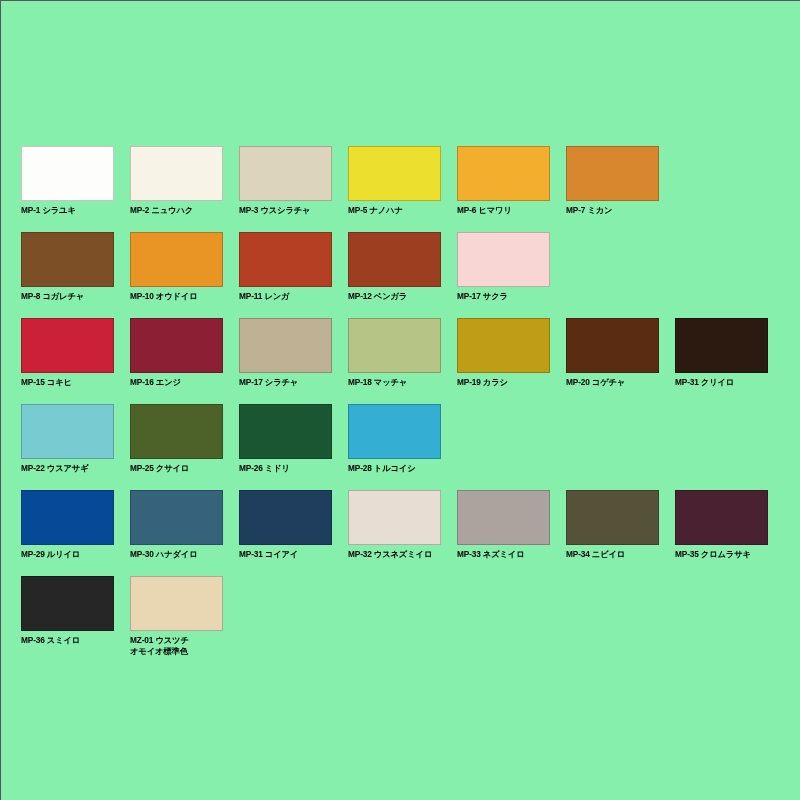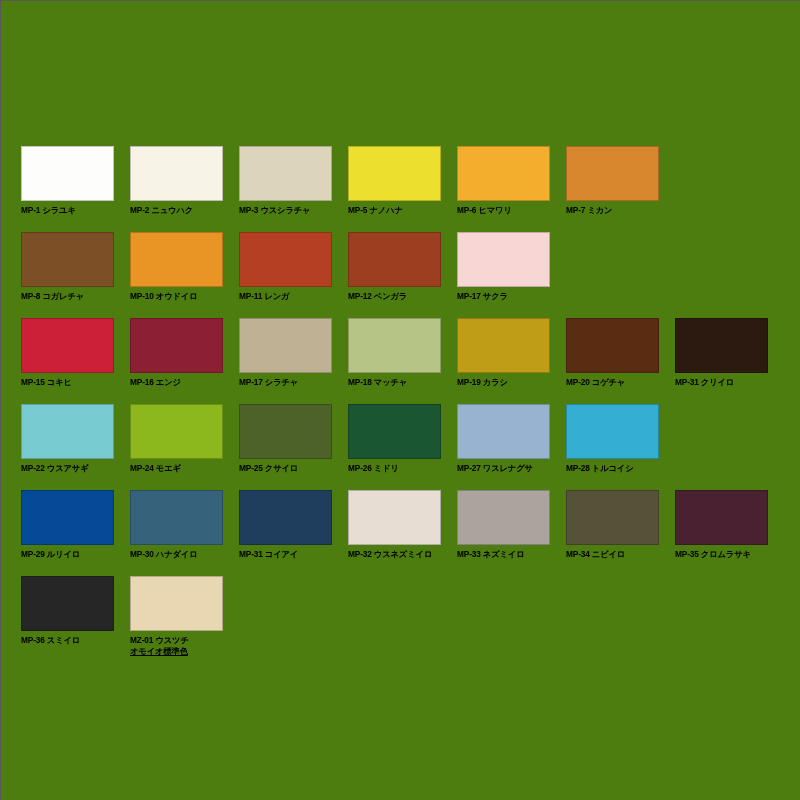--- a/index.html
+++ b/index.html
@@ -17,21 +17,21 @@
   }
   #page {
     position: absolute;
     left: 0;
     top: 0;
     width: 800px;
     height: 800px;
     box-sizing: border-box;
     border-top: 1px solid #58585b;
     border-left: 1px solid #58585b;
-    background: #4d7c0f;
+    background: #86efac;
   }
   #swatch-grid {
     position: absolute;
     left: 20px;
     top: 145px;
     width: 760px;
   }
   .swatch-row {
     display: flex;
     flex-direction: row;
@@ -53,21 +53,20 @@
     margin-top: 4px;
     font-size: 8.3px;
     font-weight: bold;
     line-height: 10.5px;
     color: #000000;
     letter-spacing: -0.15px;
     white-space: nowrap;
   }
   .swatch-label .sub {
     display: block;
-    text-decoration: underline;
   }
 </style>
 </head>
 <body>
 
 <div id="page">
   <div id="swatch-grid">
       <div class="swatch-row">
         <div class="swatch-cell">
           <div class="swatch-chip" style="background-color: rgb(253, 253, 252);"></div>
@@ -145,34 +144,26 @@
           <div class="swatch-chip" style="background-color: rgb(44, 26, 17);"></div>
           <div class="swatch-label"><span>MP-31 クリイロ</span></div>
         </div>
       </div>
       <div class="swatch-row">
         <div class="swatch-cell">
           <div class="swatch-chip" style="background-color: rgb(121, 203, 210);"></div>
           <div class="swatch-label"><span>MP-22 ウスアサギ</span></div>
         </div>
         <div class="swatch-cell">
-          <div class="swatch-chip" style="background-color: rgb(140, 184, 30);"></div>
-          <div class="swatch-label"><span>MP-24 モエギ</span></div>
-        </div>
-        <div class="swatch-cell">
           <div class="swatch-chip" style="background-color: rgb(76, 98, 40);"></div>
           <div class="swatch-label"><span>MP-25 クサイロ</span></div>
         </div>
         <div class="swatch-cell">
           <div class="swatch-chip" style="background-color: rgb(26, 86, 50);"></div>
           <div class="swatch-label"><span>MP-26 ミドリ</span></div>
-        </div>
-        <div class="swatch-cell">
-          <div class="swatch-chip" style="background-color: rgb(152, 179, 208);"></div>
-          <div class="swatch-label"><span>MP-27 ワスレナグサ</span></div>
         </div>
         <div class="swatch-cell">
           <div class="swatch-chip" style="background-color: rgb(52, 175, 211);"></div>
           <div class="swatch-label"><span>MP-28 トルコイシ</span></div>
         </div>
       </div>
       <div class="swatch-row">
         <div class="swatch-cell">
           <div class="swatch-chip" style="background-color: rgb(4, 74, 150);"></div>
           <div class="swatch-label"><span>MP-29 ルリイロ</span></div>

